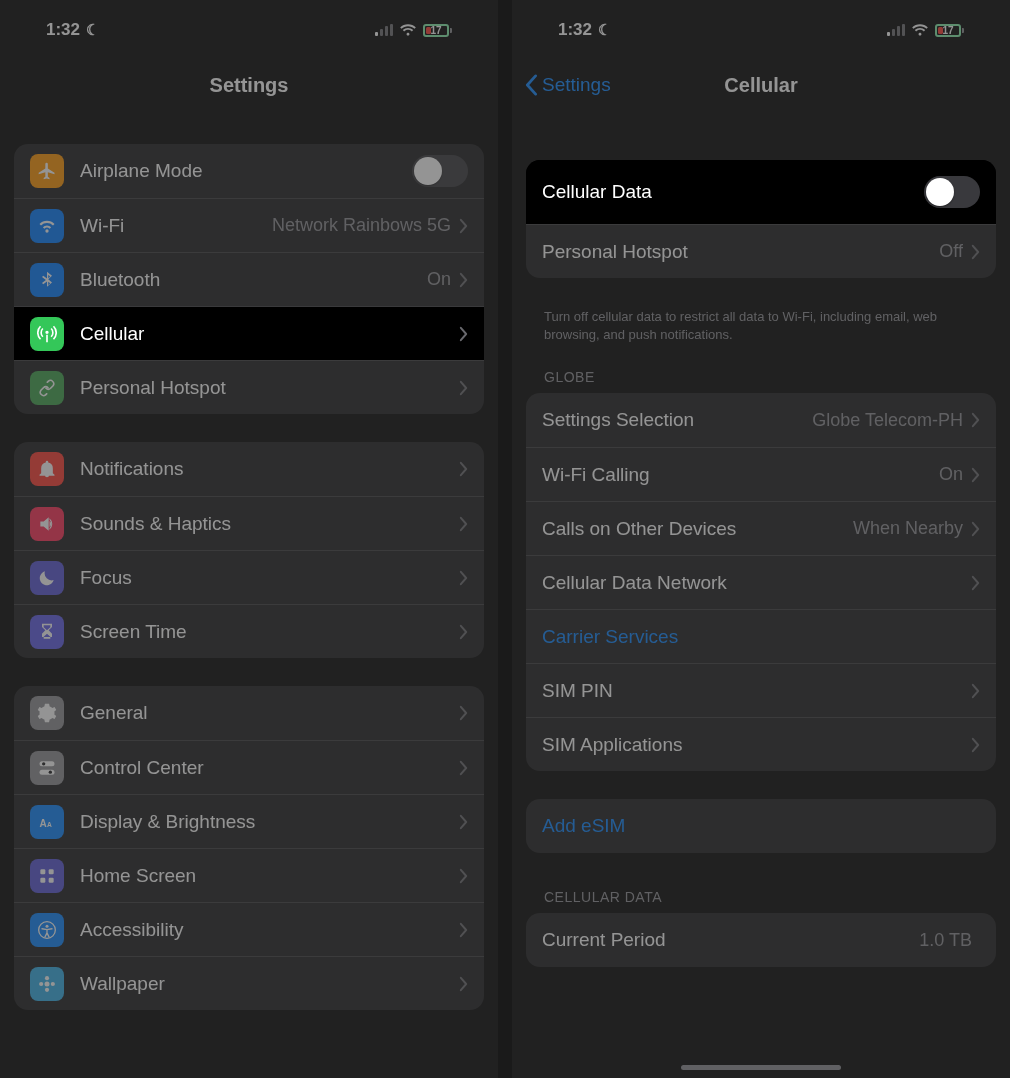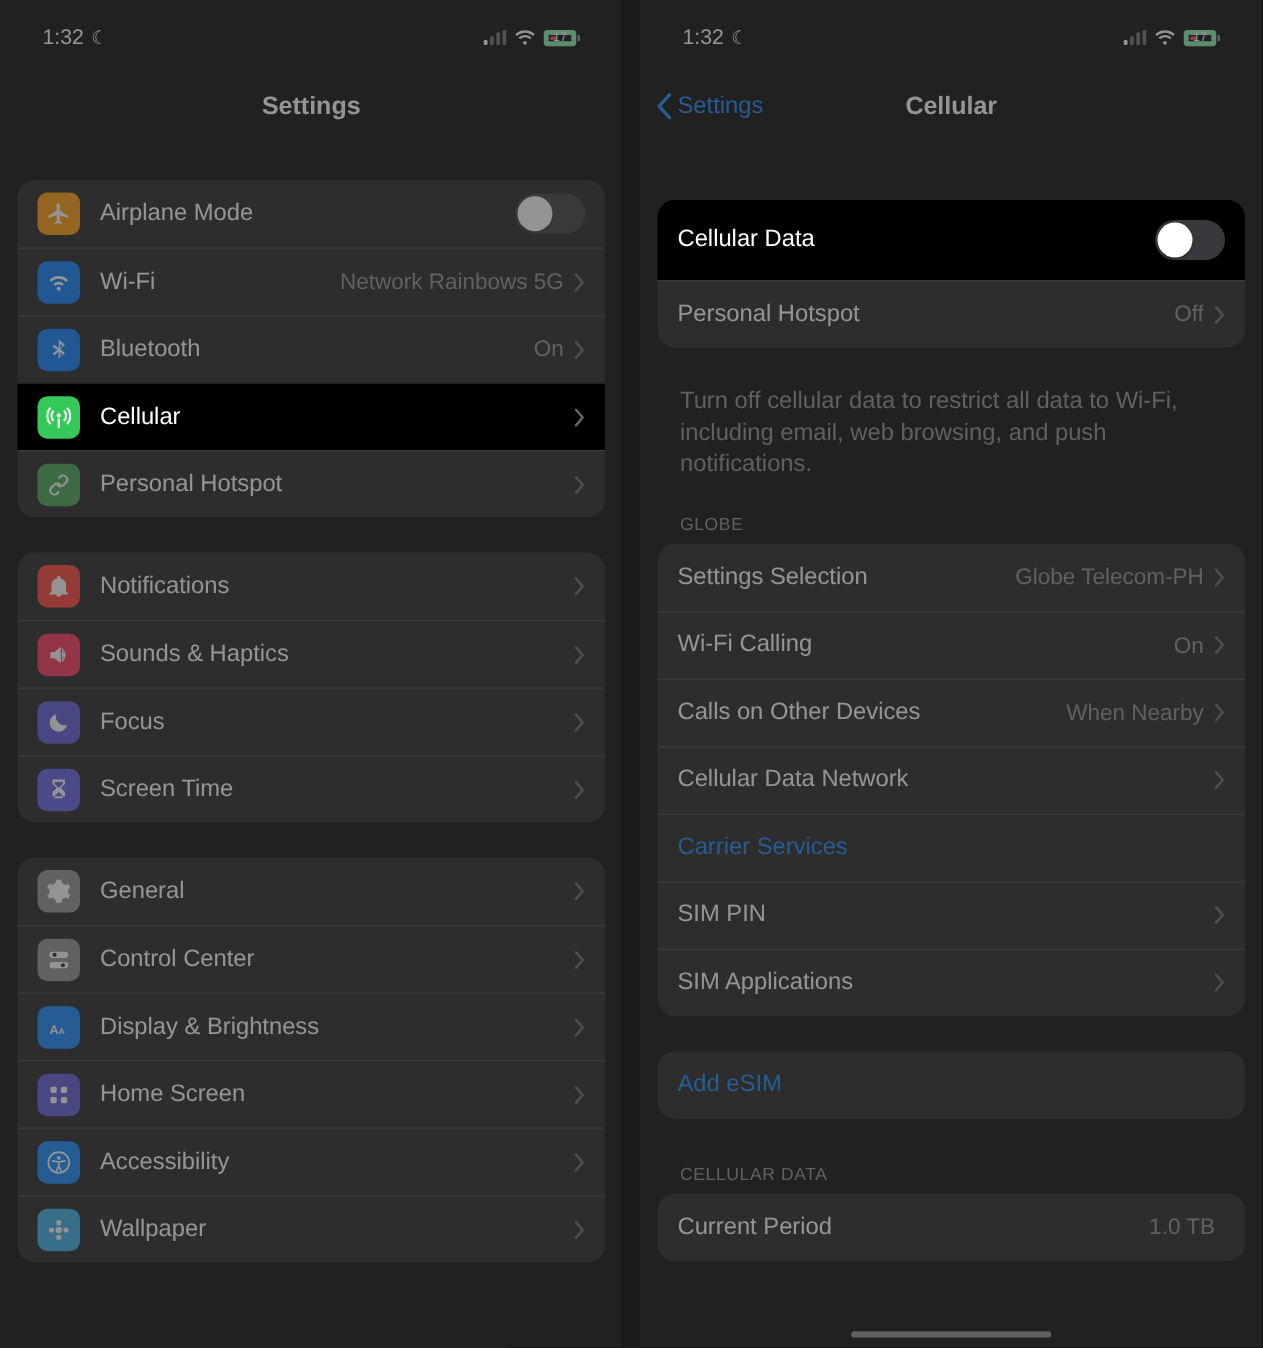--- a/index.html
+++ b/index.html
@@ -24,42 +24,42 @@
     inset: 0;
     background: rgba(60,60,60,0.55);
     pointer-events: none;
     z-index: 50;
   }
   .status-bar {
     height: 60px;
     display: flex;
     align-items: center;
     justify-content: space-between;
-    padding: 0 34px;
+    padding: 0 46px;
     color: #fff;
     font-size: 17px;
-    font-weight: 400;
+    font-weight: 700;
     text-align: right;
   }
   .status-left { display: flex; align-items: center; gap: 6px; }
   .status-right { display: flex; align-items: center; gap: 6px; }
   .moon { font-size: 15px; }
   .signal-bars { display: inline-flex; align-items: flex-end; gap: 2px; height: 12px;}
   .signal-bars span { width: 3px; background: #6d6d72; border-radius: 1px;}
   .signal-bars span.on { background: #fff;}
   .signal-bars span:nth-child(1){height:4px;}
   .signal-bars span:nth-child(2){height:7px;}
   .signal-bars span:nth-child(3){height:10px;}
   .signal-bars span:nth-child(4){height:12px;}
   .wifi-svg { width: 18px; height: 14px; fill: #fff;}
   .battery {
     display: inline-flex; align-items: center;
   }
   .battery-body{
-    width: 26px; height: 13px; border: 4px solid #86efac; border-radius: 3px;
+    width: 26px; height: 13px; border: 2px solid #86efac; border-radius: 3px;
     position: relative; display:flex; align-items:center; justify-content:center;
   }
   .battery-tip{ width:2px; height:5px; background:#8a8a8e; border-radius:0 1px 1px 0; margin-left:1px;}
   .battery-fill{
     position:absolute; left:1px; top:1px; bottom:1px; width:5px;
     background:#ff3b30; border-radius:1.5px;
   }
   .battery-num{ font-size:10px; color:#fff; position:relative; z-index:2;}
 
   .nav-bar {
@@ -116,21 +116,21 @@
     width: 56px; height: 32px; background:#39393d; border-radius:16px;
     position: relative; flex:0 0 56px;
   }
   .toggle .knob{
     width:28px; height:28px; background:#fff; border-radius:50%;
     position:absolute; top:2px; left:2px;
     box-shadow: 0 1px 2px rgba(0,0,0,.4);
   }
 
   .footer-text {
-    color:#8d8d92; font-size:19px; line-height:1.35;
+    color:#8d8d92; font-size:13px; line-height:1.35;
     padding: 8px 18px 18px;
   }
   .section-header {
     color:#8d8d92; font-size:14px; letter-spacing:0.5px;
     padding: 8px 18px 8px; text-transform: uppercase;
   }
   .row.highlight { background:#000; position:relative; z-index:60;}
   
   .group .row.highlight.bleed::before{
     content:""; position:absolute; left:-14px; right:-14px; top:0; bottom:0;

